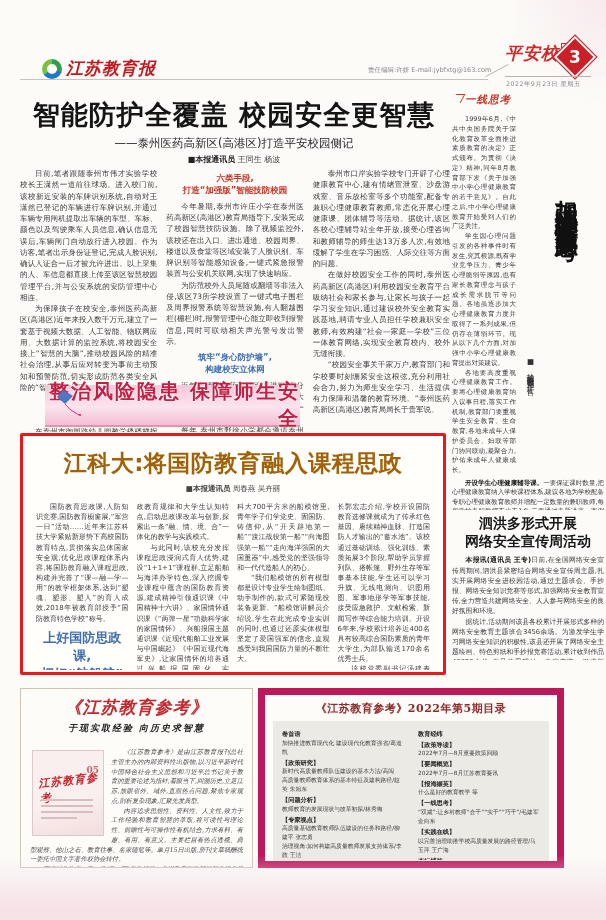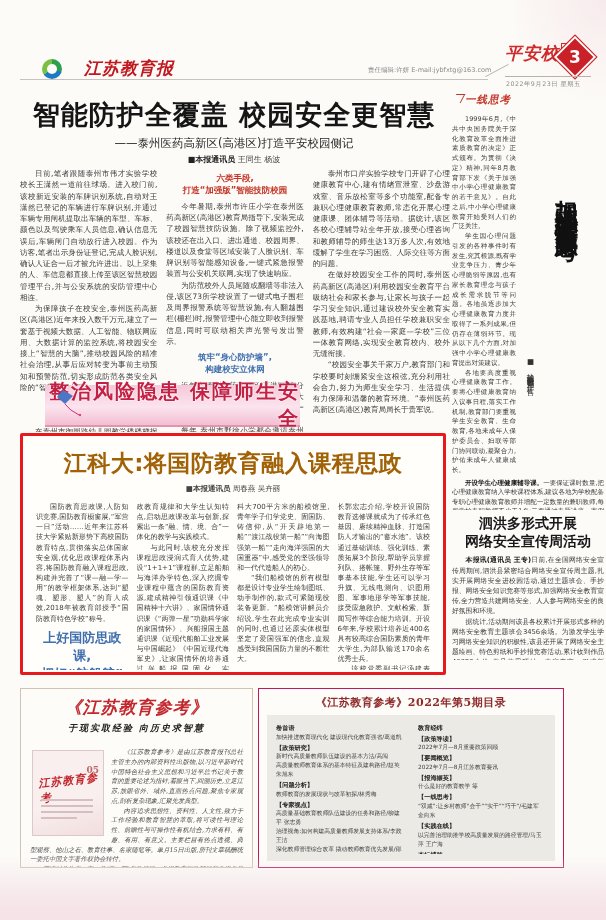--- a/index.html
+++ b/index.html
@@ -6,21 +6,21 @@
   html,body { background:#e9e6e1; }
   .page { position:relative; width:606px; height:920px; margin:0 auto;
           background:#fcfbf8; overflow:hidden;
           font-family:"DejaVu Sans","Liberation Sans",sans-serif; color:#3b3b3b; }
   .tint-bottom { position:absolute; left:0; top:855px; width:606px; height:65px;
           background:linear-gradient(180deg, rgba(246,225,231,0) 0%, #f5e3e8 80%); pointer-events:none; }
   .tint-corner { position:absolute; right:0; top:0; width:90px; height:120px;
           background:radial-gradient(circle at 100% 0%, rgba(244,220,226,.55), rgba(244,220,226,0) 70%); pointer-events:none; }
 
   
-  .logo { position:absolute; left:42px; top:57px; display:flex; align-items:center; gap:22px; }
+  .logo { position:absolute; left:42px; top:57px; display:flex; align-items:center; gap:4px; }
   .logo-icon { width:20px; height:20px; border-radius:50%;
           background:conic-gradient(#2e9e4f 0 30%, #1f7ac4 30% 65%, #7ac143 65% 100%);
           position:relative; }
   .logo-icon::after { content:""; position:absolute; left:5px; top:5px; width:10px; height:10px;
           border-radius:50%; background:#fcfbf8; }
   .logo-text { font-family:"DejaVu Serif","Liberation Serif",serif; font-weight:bold; font-style:italic;
           font-size:17px; color:#c0181f; letter-spacing:1px; }
   .editor-line { position:absolute; left:368px; top:66px; font-size:6.5px; color:#8a8a8a; }
   .rule-main { position:absolute; left:20px; top:79px; width:468px; height:1px; background:#c7c2bb; }
   .rule-slant { position:absolute; left:484px; top:70px; width:26px; height:1px; background:#b9b2a9; transform:rotate(-28deg); }
@@ -107,21 +107,21 @@
           background:linear-gradient(165deg,#f9efef 60%, #f2dddd 100%); border:1px solid #dcc9c9;
           position:relative; overflow:hidden; }
   .ad-cover .issue { position:absolute; right:4px; top:14px; font-size:9px; font-weight:bold; color:#b96a6a; }
   .ad-cover .cv-title { position:absolute; left:6px; top:22px; font-size:11px; font-weight:bold;
           font-style:italic; color:#c2272d; transform:rotate(-6deg); letter-spacing:1px; }
   .ad-cover .cv-lines { position:absolute; left:8px; top:48px; width:52px; }
   .ad-cover .cv-lines i { display:block; height:2px; background:#d8bfbf; margin-bottom:4px; }
 
   
   .directory { position:absolute; left:258px; top:688px; width:306px; height:180px;
-          border:1px solid #be185d; background:#fdfcf9; padding:6px 8px; overflow:hidden; }
+          border:7px solid #be185d; background:#fdfcf9; padding:6px 8px; overflow:hidden; }
   .d-title { text-align:center; font-family:"DejaVu Serif","Liberation Serif",serif;
           font-size:11px; font-weight:bold; color:#8e2a2a; letter-spacing:.5px; }
   .d-box { margin-top:5px; background:#eceae4; padding:7px 9px; height:146px; overflow:hidden;
           display:flex; gap:14px; }
   .d-col { flex:1 1 0; overflow:hidden; }
   .dir-line { font-size:5.8px; line-height:1.55; color:#3d3d3d; }
   .dir-line.b { font-weight:bold; color:#222; font-size:6.2px; margin-top:1px; }
 </style>
 </head>
 <body>

